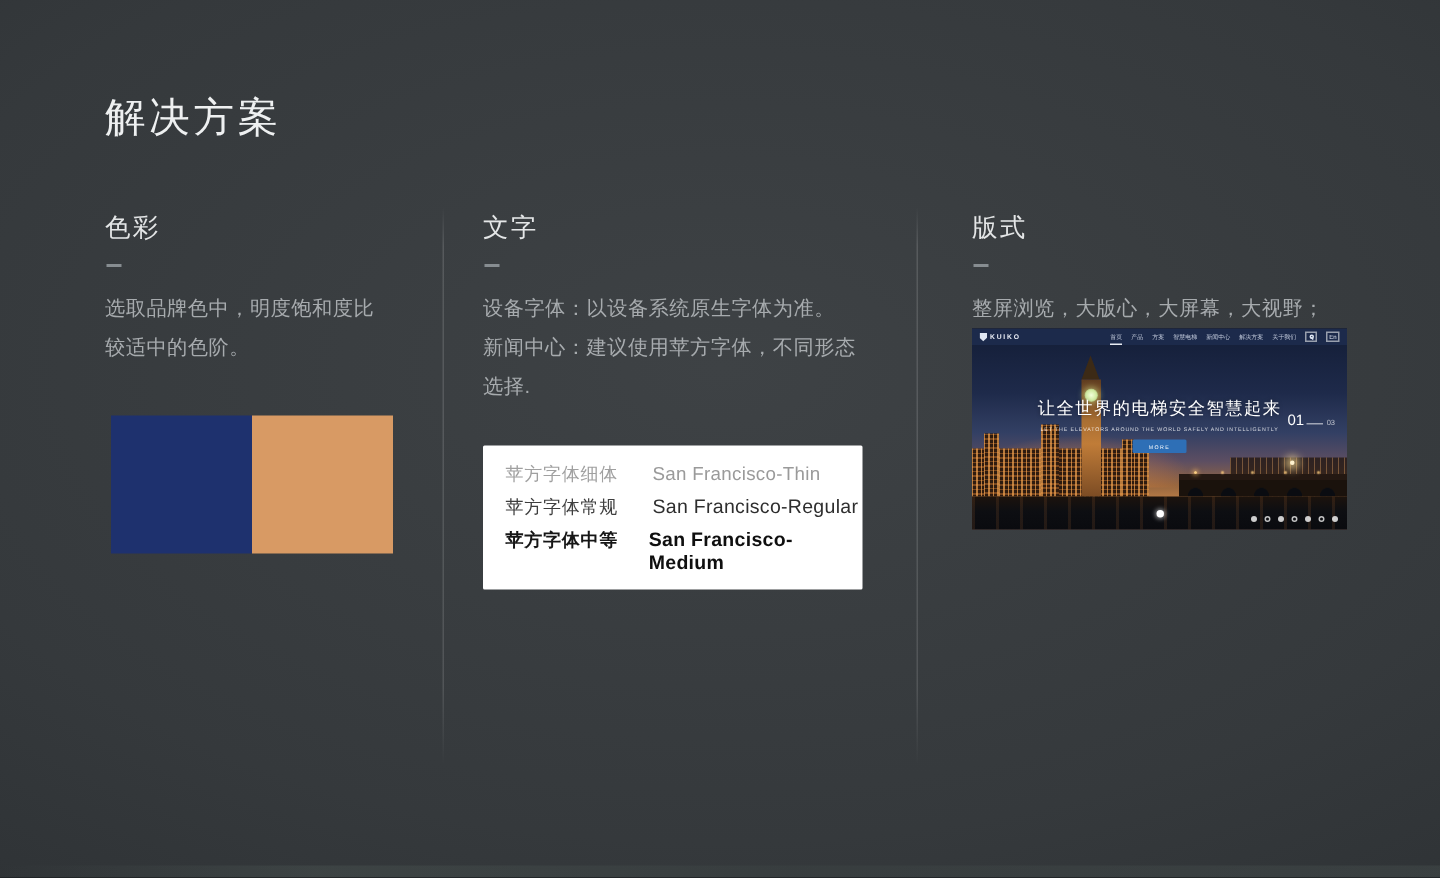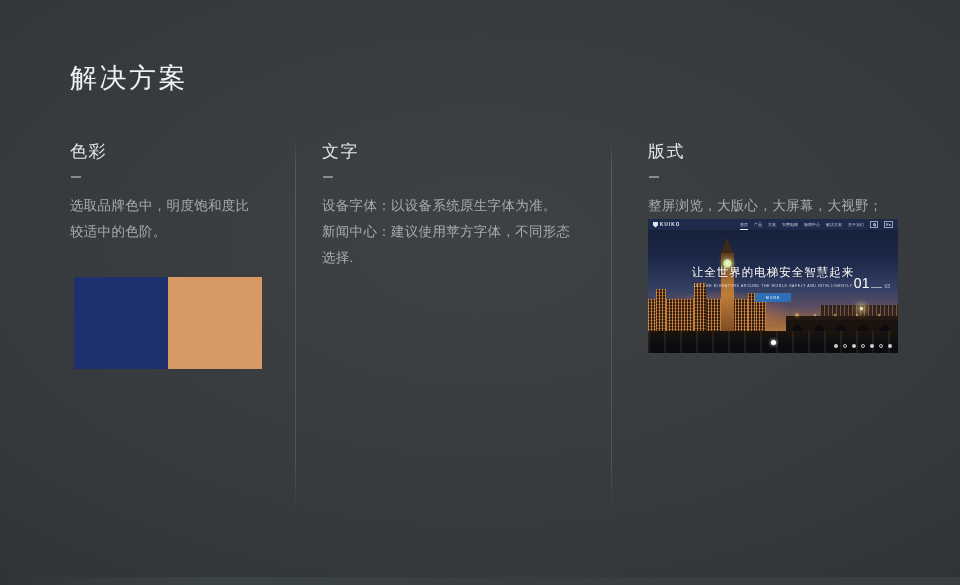--- a/index.html
+++ b/index.html
@@ -80,21 +80,21 @@
     background:linear-gradient(180deg,#1c130d 0%,#0d0e12 45%,#0a0b0f 100%);}
   .water::after{content:"";position:absolute;inset:0;
     background:repeating-linear-gradient(90deg, rgba(255,150,70,.10) 0 2px, transparent 2px 16px);}
   
   .hero-text{position:absolute;left:0;right:0;top:46px;text-align:center;z-index:7;}
   .hero-headline{font-size:11.5px;color:#ffffff;letter-spacing:1px;text-shadow:0 0 3px rgba(0,0,0,.4);}
   .hero-sub{margin-top:4px;font-size:3.5px;letter-spacing:.6px;color:rgba(255,255,255,.78);}
   .hero-btn{margin:5px auto 0;width:36px;height:9px;background:#2e6fb6;border-radius:1px;
     display:flex;align-items:center;justify-content:center;font-size:3.5px;color:#fff;letter-spacing:1px;}
   .pager{position:absolute;right:8px;top:56px;display:flex;align-items:baseline;z-index:7;}
-  .pager-cur{font-size:14px;color:#fff;}
+  .pager-cur{font-size:10px;color:#fff;}
   .pager-line{width:11px;height:1px;background:rgba(255,255,255,.55);margin:0 2px 2px;}
   .pager-total{font-size:5px;color:rgba(255,255,255,.65);}
   .scroll-dot{position:absolute;left:50%;bottom:8px;width:5px;height:5px;margin-left:-2.5px;border-radius:50%;
     background:#ffffff;box-shadow:0 0 3px 1px rgba(255,255,255,.5);z-index:7;}
   .socials{position:absolute;right:6px;bottom:5px;display:flex;gap:4.5px;z-index:7;}
   .social-dot{width:4.5px;height:4.5px;border-radius:50%;background:rgba(240,240,240,.85);}
   .social-dot.hollow{background:transparent;border:.7px solid rgba(240,240,240,.8);}
 </style>
 </head>
 <body>
@@ -117,20 +117,34 @@
       <div class="swatch" style="background: rgb(216, 154, 100);"></div>
     </div>
   </div>
 
   <div class="col" style="left:322px;width:262px;">
     <div class="col-heading">文字</div>
     <div class="col-dash"></div>
     <div class="col-body">
       <div>设备字体：以设备系统原生字体为准。</div>
       <div>新闻中心：建议使用苹方字体，不同形态选择.</div>
+    </div>
+    <div class="font-box">
+      <div class="font-row w-thin">
+        <span class="cn">苹方字体细体</span>
+        <span class="en">San Francisco-Thin</span>
+      </div>
+      <div class="font-row w-reg">
+        <span class="cn">苹方字体常规</span>
+        <span class="en">San Francisco-Regular</span>
+      </div>
+      <div class="font-row w-med">
+        <span class="cn">苹方字体中等</span>
+        <span class="en">San Francisco-Medium</span>
+      </div>
     </div>
   </div>
 
   <div class="col" style="left:648px;width:255px;">
     <div class="col-heading">版式</div>
     <div class="col-dash"></div>
     <div class="col-body">整屏浏览，大版心，大屏幕，大视野；</div>
 
     <div class="site">
       <div class="sky"></div>

